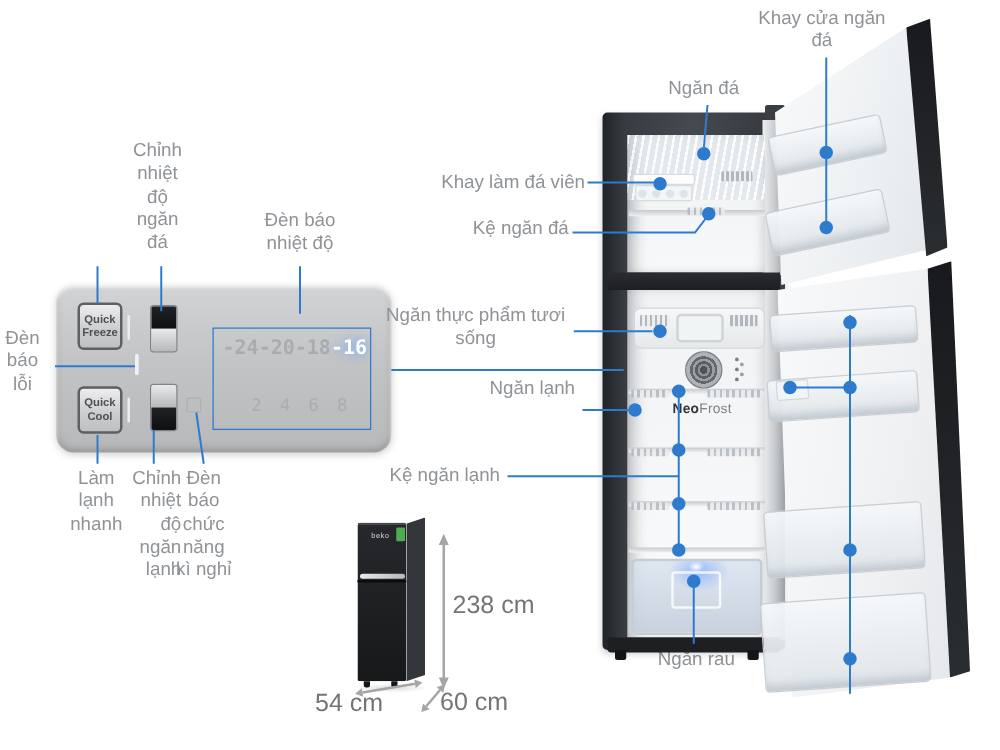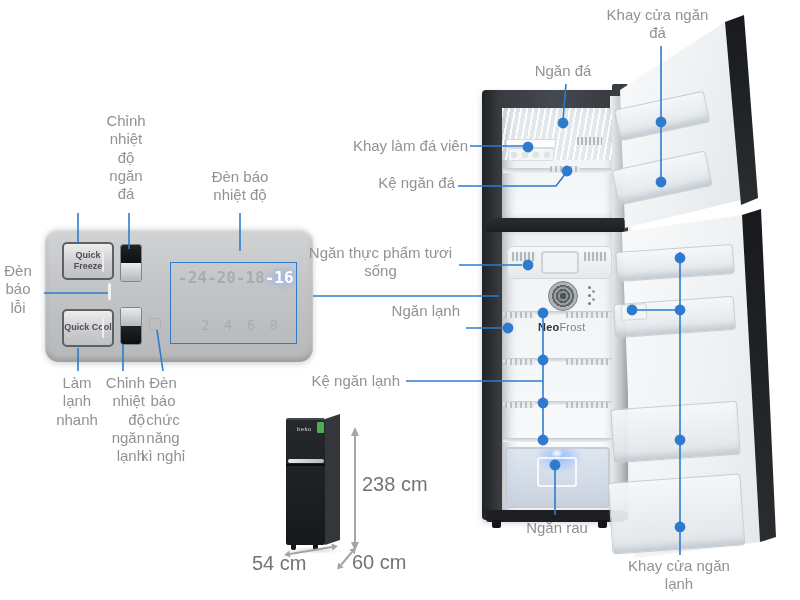--- a/index.html
+++ b/index.html
@@ -9,21 +9,21 @@
   
   .cl{position:absolute;color:#8f9397;font-size:15px;line-height:1.22;text-align:center;}
   .cl.ra{text-align:right;white-space:nowrap;}
   .cl.nw{white-space:nowrap;}
   .dim{position:absolute;color:#747474;font-size:20px;white-space:nowrap;}
 
   
   .panel{position:absolute;left:45px;top:228px;width:268px;height:134px;border-radius:14px;
          background:linear-gradient(180deg,#d2d3d5 0%,#c3c4c6 45%,#b7b8ba 100%);
          box-shadow:inset 0 2px 3px rgba(255,255,255,.8), inset 0 -3px 5px rgba(110,112,115,.45), 0 2px 6px rgba(0,0,0,.18);}
-  .pbtn{position:absolute;width:52px;height:38px;border:2px solid #5e6062;border-radius:5px;
+  .pbtn{position:absolute;width:36px;height:38px;border:2px solid #5e6062;border-radius:5px;
         background:linear-gradient(180deg,#ededee 0%,#cbccce 60%,#bfc0c2 100%);
         color:#4d4f51;font-size:9px;font-weight:bold;text-align:center;line-height:1.25;
         display:flex;align-items:center;justify-content:center;box-sizing:border-box;}
   .tick{position:absolute;width:2px;height:20px;background:#ecedee;border-radius:1px;}
   .toggle{position:absolute;width:20px;height:36px;border:1px solid #808386;border-radius:3px;overflow:hidden;background:#d9dadc;}
   .tg-half{width:100%;height:50%;}
   .tg-dark{background:linear-gradient(180deg,#202225,#0e0f10);}
   .tg-silver{background:linear-gradient(180deg,#e9eaeb,#b7b8ba);}
   .errled{position:absolute;left:63px;top:55px;width:3px;height:17px;background:#f0f1f2;border-radius:2px;}
   .holiday{position:absolute;left:104px;top:90px;width:10px;height:10px;border:1px solid #a9acae;border-radius:2px;opacity:.75;}
@@ -153,21 +153,20 @@
   <div class="cl" style="left:140px;top:374px;width:46px;">Đèn báo chức năng kì nghỉ</div>
 
   <div class="cl" style="left:605px;top:6px;width:105px;">Khay cửa ngăn đá</div>
   <div class="cl nw" style="left:518px;top:62px;width:90px;">Ngăn đá</div>
   <div class="cl ra" style="right:332px;top:137px;">Khay làm đá viên</div>
   <div class="cl ra" style="right:345px;top:174px;">Kệ ngăn đá</div>
   <div class="cl" style="left:303px;top:244px;width:155px;">Ngăn thực phẩm tươi sống</div>
   <div class="cl ra" style="right:340px;top:302px;">Ngăn lạnh</div>
   <div class="cl ra" style="right:400px;top:372px;padding-left:15px;">Kệ ngăn lạnh</div>
   <div class="cl nw" style="left:512px;top:519px;width:90px;">Ngăn rau</div>
-  <div class="cl" style="left:628px;top:557px;width:102px;">Khay cửa ngăn lạnh</div>
 
   <div class="cab"></div>
   <div class="gasket"></div>
   <div class="hinge" style="left:612px;top:84px;"></div>
   <div class="hinge" style="left:612px;top:220px;"></div>
 
   <div class="fz-int"></div>
   <div class="frost"></div>
   <div class="vent" style="left:577px;top:137px;width:25px;height:8px;"></div>
   <div class="icelid"></div>

